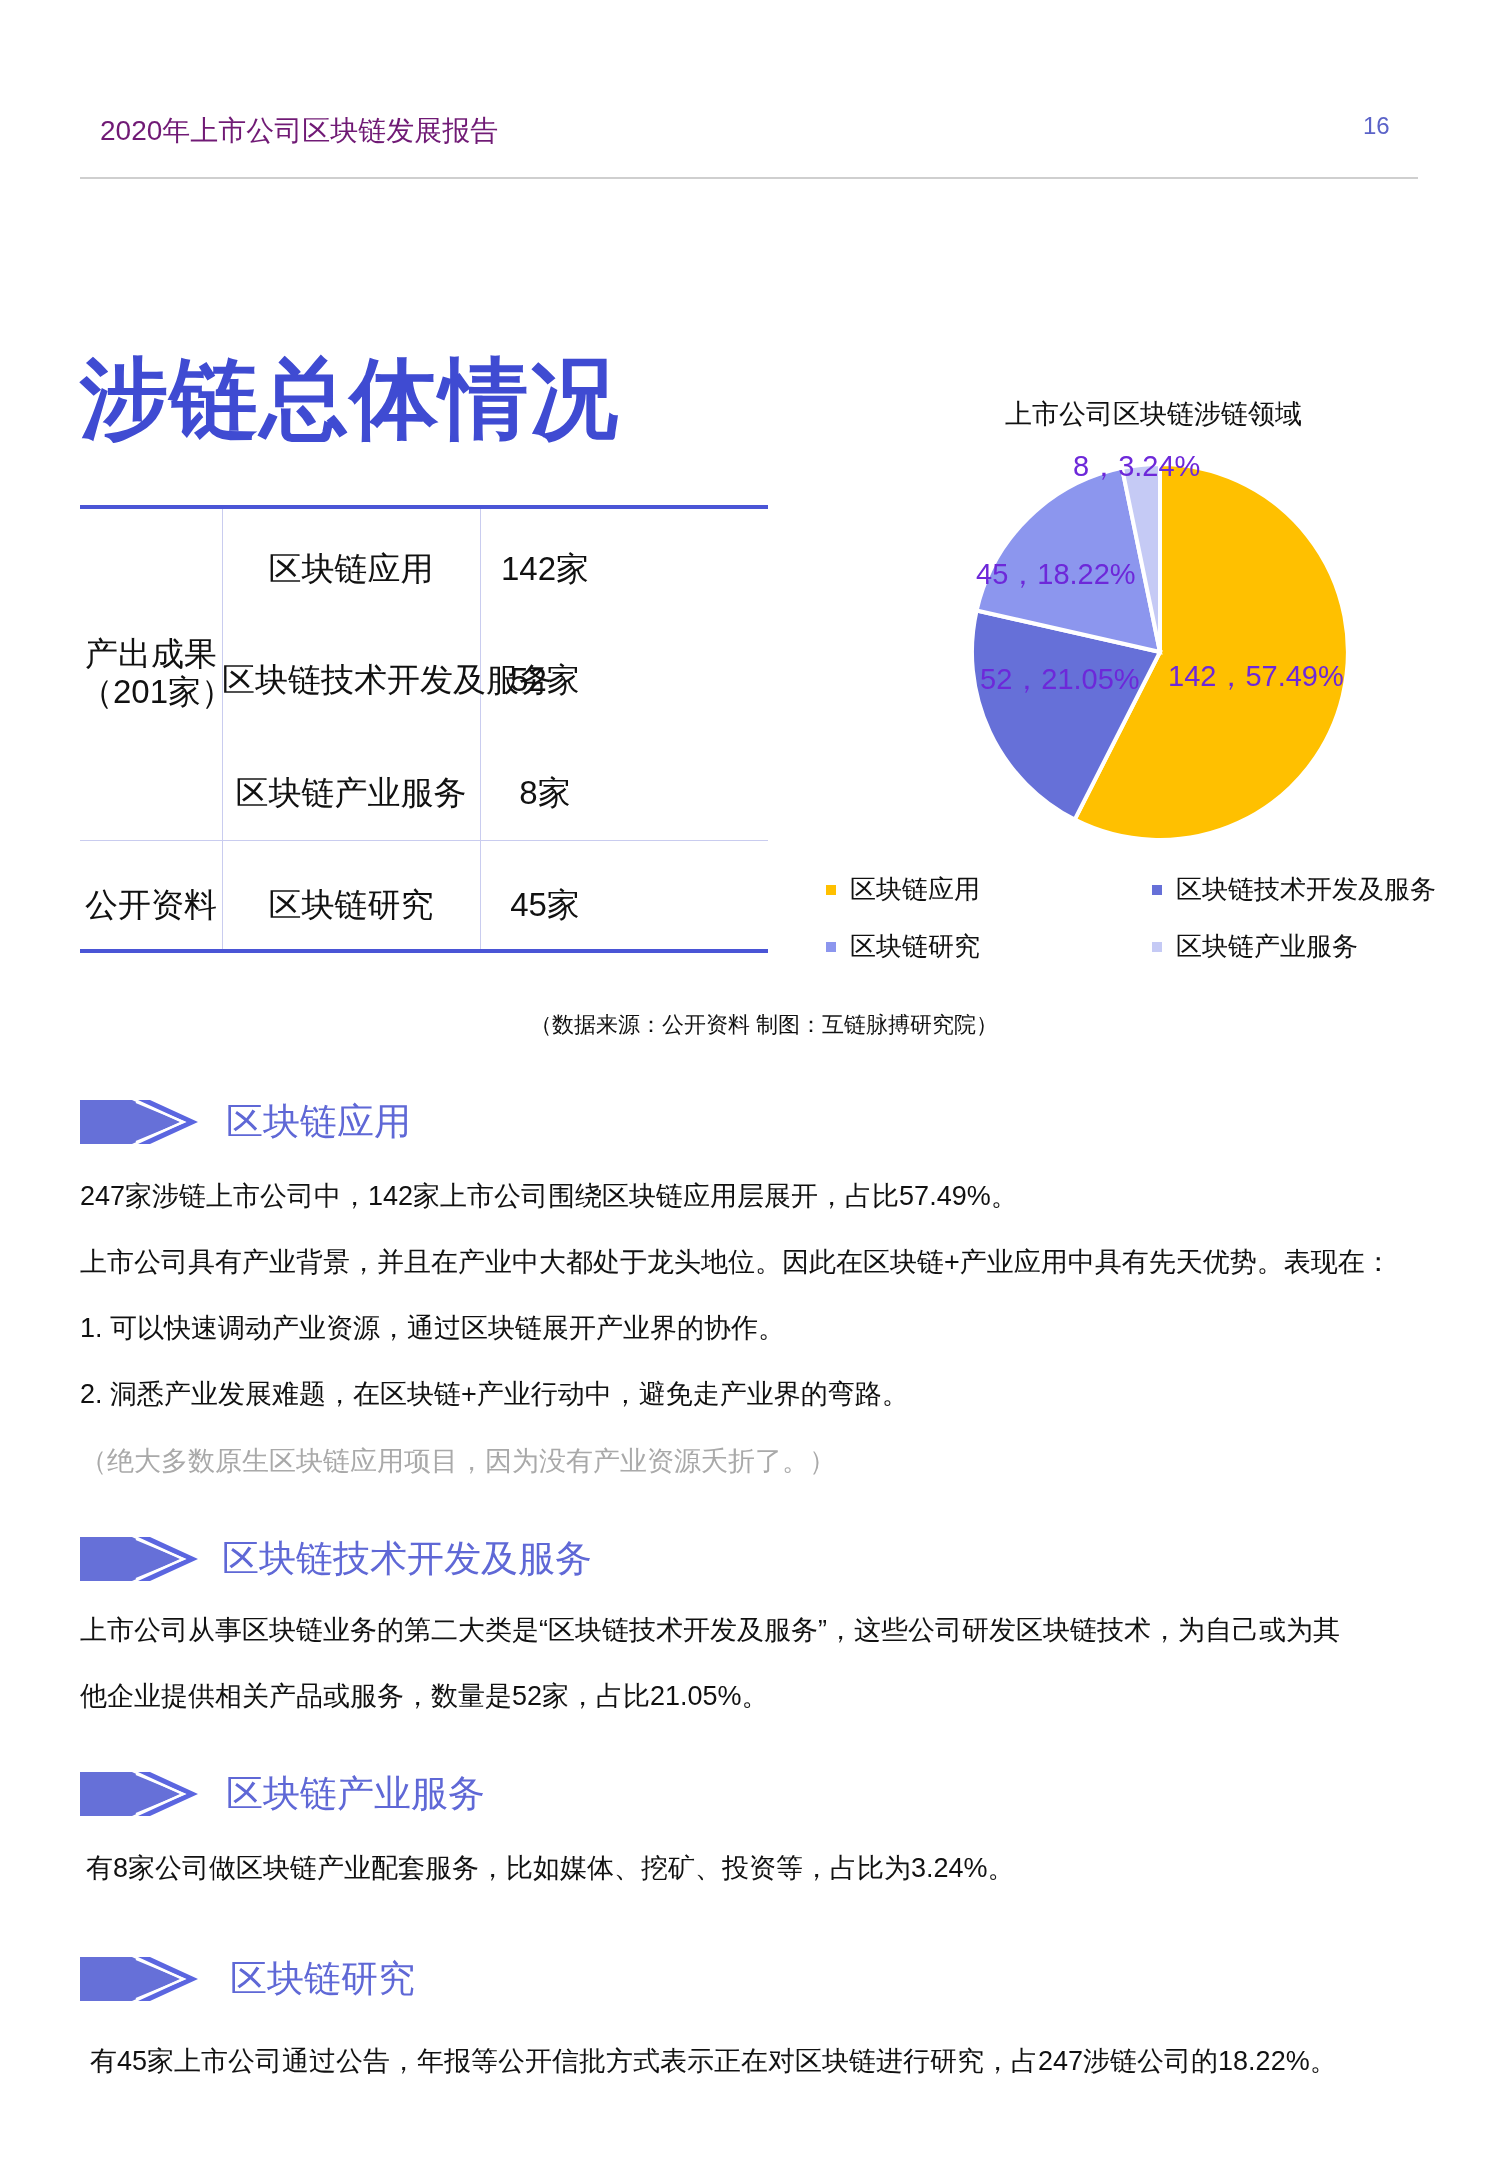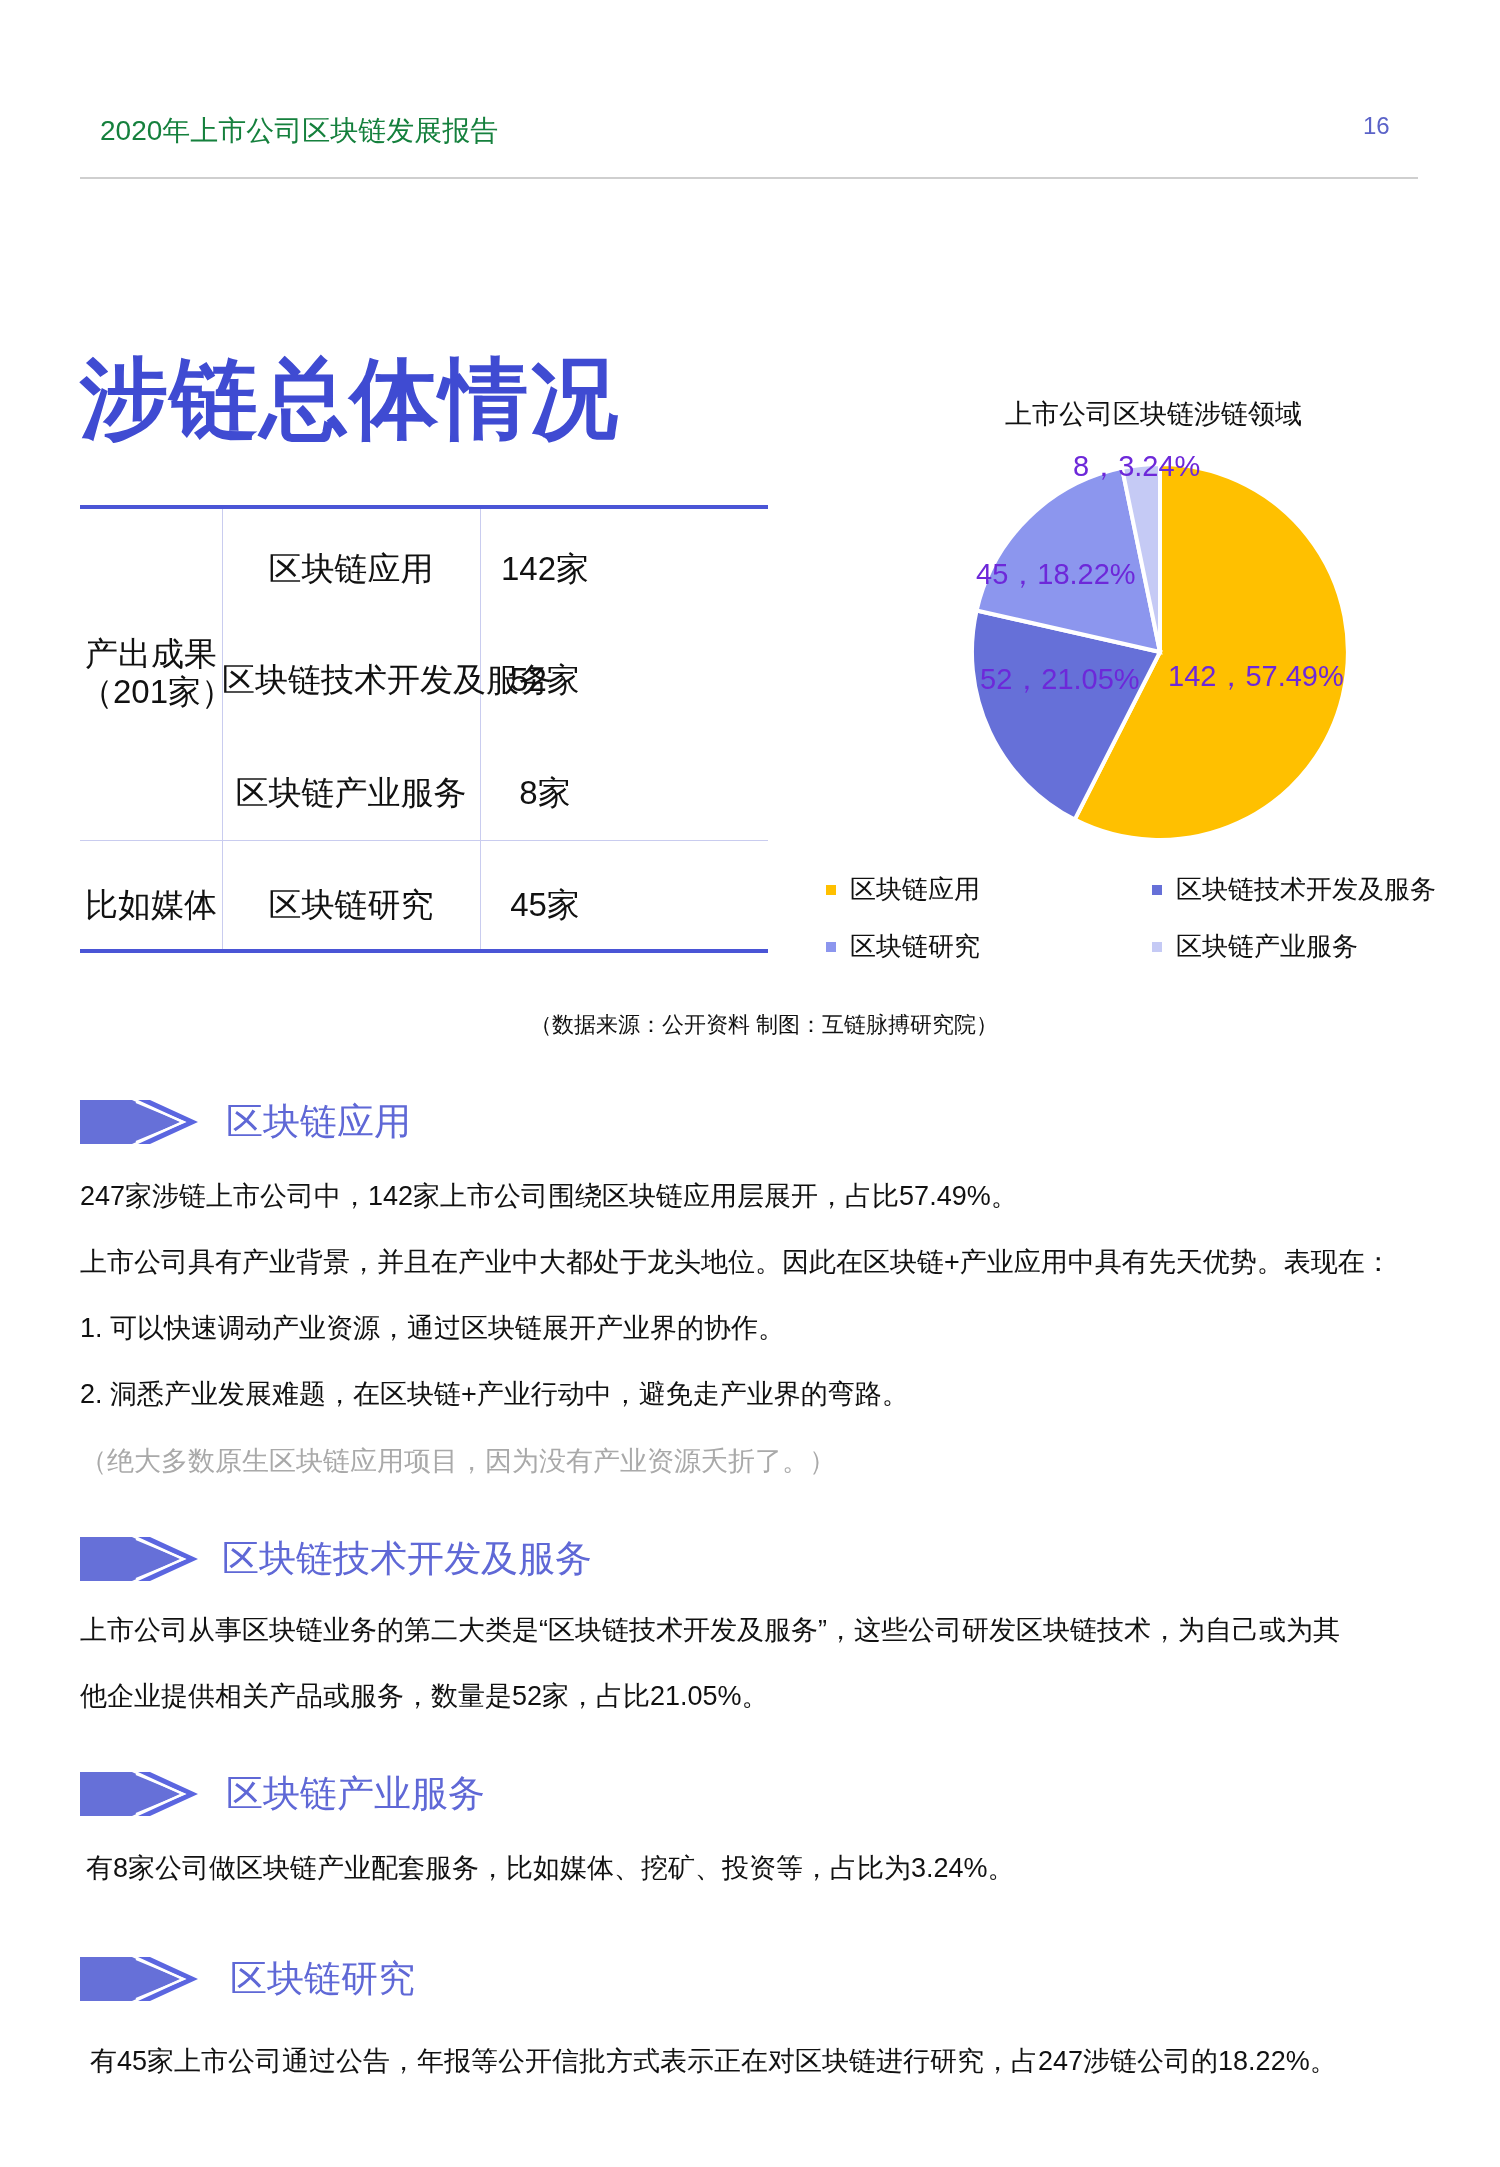--- a/index.html
+++ b/index.html
@@ -1,19 +1,19 @@
 <!DOCTYPE html>
 <html><head>
 <meta charset="utf-8">
 <style>
   html, body { margin:0; padding:0; background:#ffffff; }
   body { width:1500px; height:2167px; position:relative; overflow:hidden;
          font-family:"Liberation Sans", "DejaVu Sans", sans-serif; color:#111; }
   .abs { position:absolute; }
-  .hdr-title { left:100px; top:112px; font-size:28px; color:#15803d; white-space:nowrap; }
+  .hdr-title { left:100px; top:112px; font-size:28px; color:#701a75; white-space:nowrap; }
   .hdr-page { left:1363px; top:112px; font-size:24px; color:#5b63c8; }
   .hdr-line { left:80px; top:177px; width:1338px; height:2px; background:#cfcfcf; }
   .page-title { left:80px; top:340px; font-size:88px; font-weight:bold; color:#3f4bd2; letter-spacing:2px; white-space:nowrap; }
 
   
   .tbl { left:80px; top:505px; width:688px; height:450px; }
   .tbl .line-top, .tbl .line-bot { position:absolute; left:0; width:688px; height:4px; background:#4a55d6; }
   .tbl .line-top { top:0; }
   .tbl .line-bot { top:444px; }
   .tbl .line-mid { position:absolute; left:0; top:335px; width:688px; height:1px; background:#c9ccef; }
@@ -56,21 +56,21 @@
     <div>产出成果</div>
     <div>（201家）</div>
   </div>
   <div class="cell" style="left:142px;width:258px;top:42px;">区块链应用</div>
   <div class="cell" style="left:400px;width:130px;top:42px;">142家</div>
   <div class="cell" style="left:142px;width:258px;top:153px;">区块链技术开发及服务</div>
   <div class="cell" style="left:400px;width:130px;top:153px;">52家</div>
   <div class="cell" style="left:142px;width:258px;top:266px;">区块链产业服务</div>
   <div class="cell" style="left:400px;width:130px;top:266px;">8家</div>
 
-  <div class="cell" style="left:0;width:142px;top:378px;">比如媒体</div>
+  <div class="cell" style="left:0;width:142px;top:378px;">公开资料</div>
   <div class="cell" style="left:142px;width:258px;top:378px;">区块链研究</div>
   <div class="cell" style="left:400px;width:130px;top:378px;">45家</div>
 </div>
 
 <div class="abs chart-title">上市公司区块链涉链领域</div>
 <svg class="abs pie-svg" viewBox="0 0 1500 1000">
   <path d="M1160,652 L1160,464 A188,188 0 1,1 1074.7,819.6 Z" fill="#FFC000" stroke="#ffffff" stroke-width="4"></path>
   <path d="M1160,652 L1074.7,819.6 A188,188 0 0,1 976.6,610.5 Z" fill="#6670D8" stroke="#ffffff" stroke-width="4"></path>
   <path d="M1160,652 L976.6,610.5 A188,188 0 0,1 1122.0,467.9 Z" fill="#8C96EE" stroke="#ffffff" stroke-width="4"></path>
   <path d="M1160,652 L1122.0,467.9 A188,188 0 0,1 1160,464 Z" fill="#C5CAF5" stroke="#ffffff" stroke-width="4"></path>

